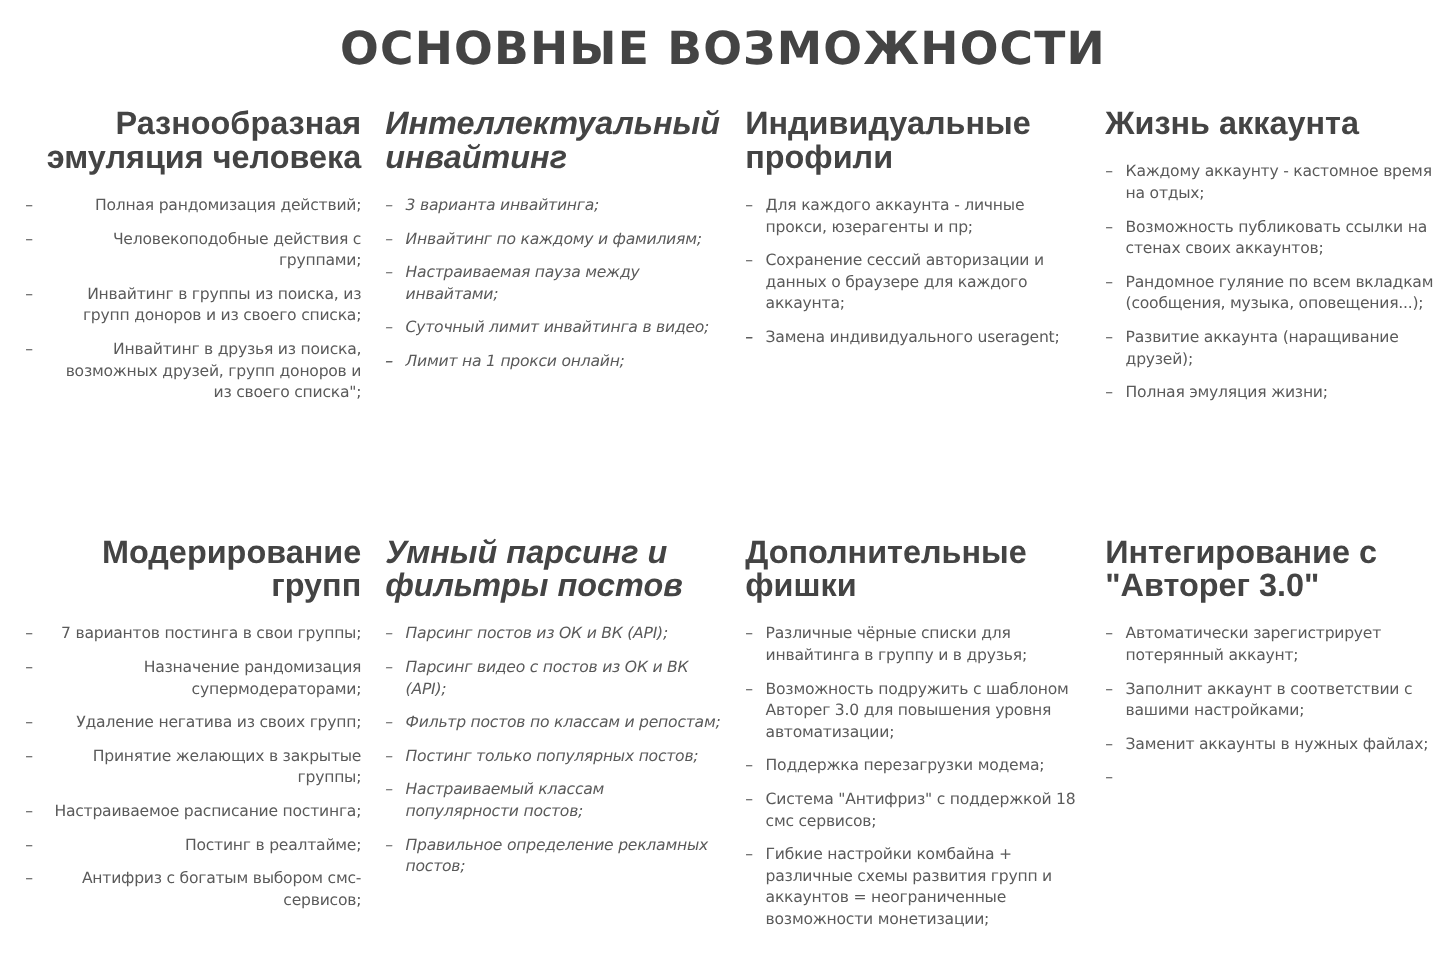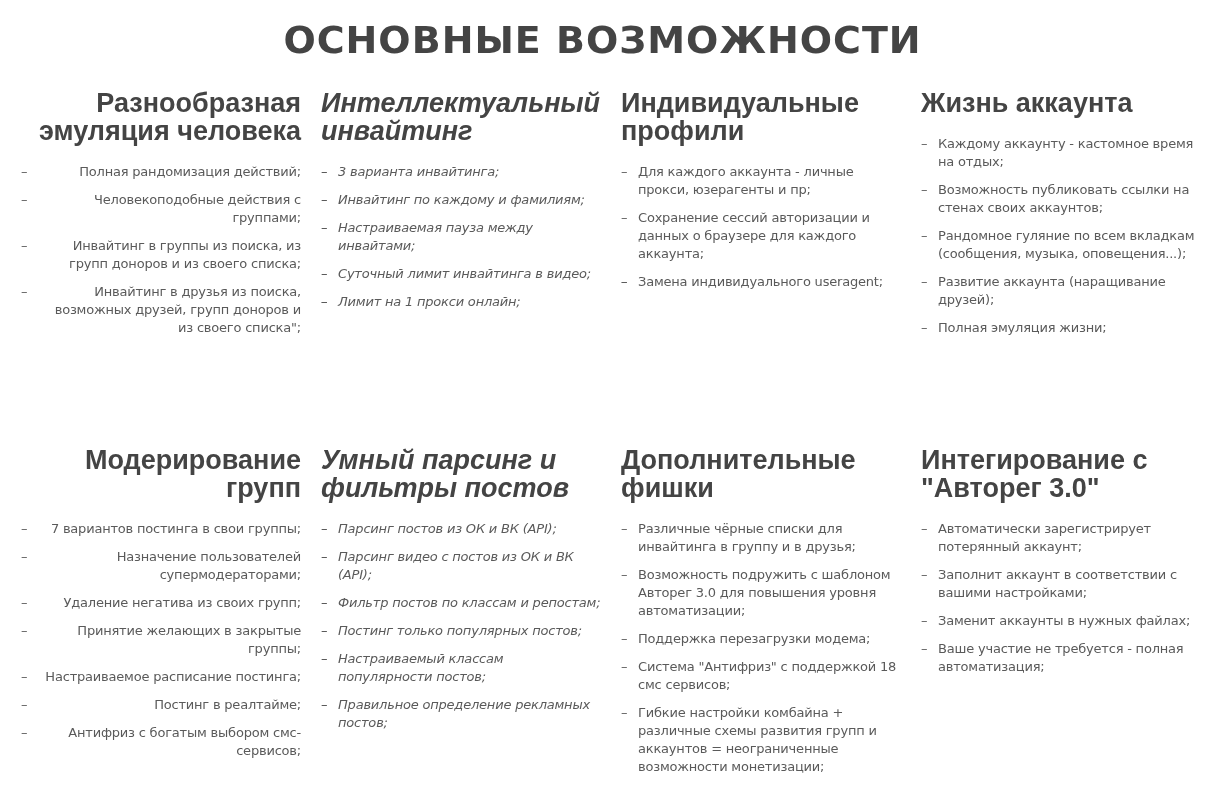--- a/index.html
+++ b/index.html
@@ -113,21 +113,21 @@
     <li><span class="dash">–</span><span>Рандомное гуляние по всем вкладкам (сообщения, музыка, оповещения...);</span></li>
     <li><span class="dash">–</span><span>Развитие аккаунта (наращивание друзей);</span></li>
     <li><span class="dash">–</span><span>Полная эмуляция жизни;</span></li>
   </ul>
 </section>
 
 <section class="feature c1 r2">
   <h2>Модерирование групп</h2>
   <ul>
     <li><span class="dash">–</span><span>7 вариантов постинга в свои группы;</span></li>
-    <li><span class="dash">–</span><span>Назначение пользователей супермодераторами;</span></li>
+    <li><span class="dash">–</span><span>Назначение рандомизация супермодераторами;</span></li>
     <li><span class="dash">–</span><span>Удаление негатива из своих групп;</span></li>
     <li><span class="dash">–</span><span>Принятие желающих в закрытые группы;</span></li>
     <li><span class="dash">–</span><span>Настраиваемое расписание постинга;</span></li>
     <li><span class="dash">–</span><span>Постинг в реалтайме;</span></li>
     <li><span class="dash">–</span><span>Антифриз с богатым выбором смс-сервисов;</span></li>
   </ul>
 </section>
 
 <section class="feature c2 r2">
   <h2>Умный парсинг и фильтры постов</h2>
@@ -151,15 +151,15 @@
     <li><span class="dash">–</span><span>Гибкие настройки комбайна + различные схемы развития групп и аккаунтов = неограниченные возможности монетизации;</span></li>
   </ul>
 </section>
 
 <section class="feature c4 r2">
   <h2>Интегирование с "Авторег 3.0"</h2>
   <ul>
     <li><span class="dash">–</span><span>Автоматически зарегистрирует потерянный аккаунт;</span></li>
     <li><span class="dash">–</span><span>Заполнит аккаунт в соответствии с вашими настройками;</span></li>
     <li><span class="dash">–</span><span>Заменит аккаунты в нужных файлах;</span></li>
-    <li><span class="dash">–</span><span>Ваше участие не требуется - полная автоматизация;</span></li>
+    <li><span class="dash">–</span></li>
   </ul>
 </section>
 
 </body></html>

